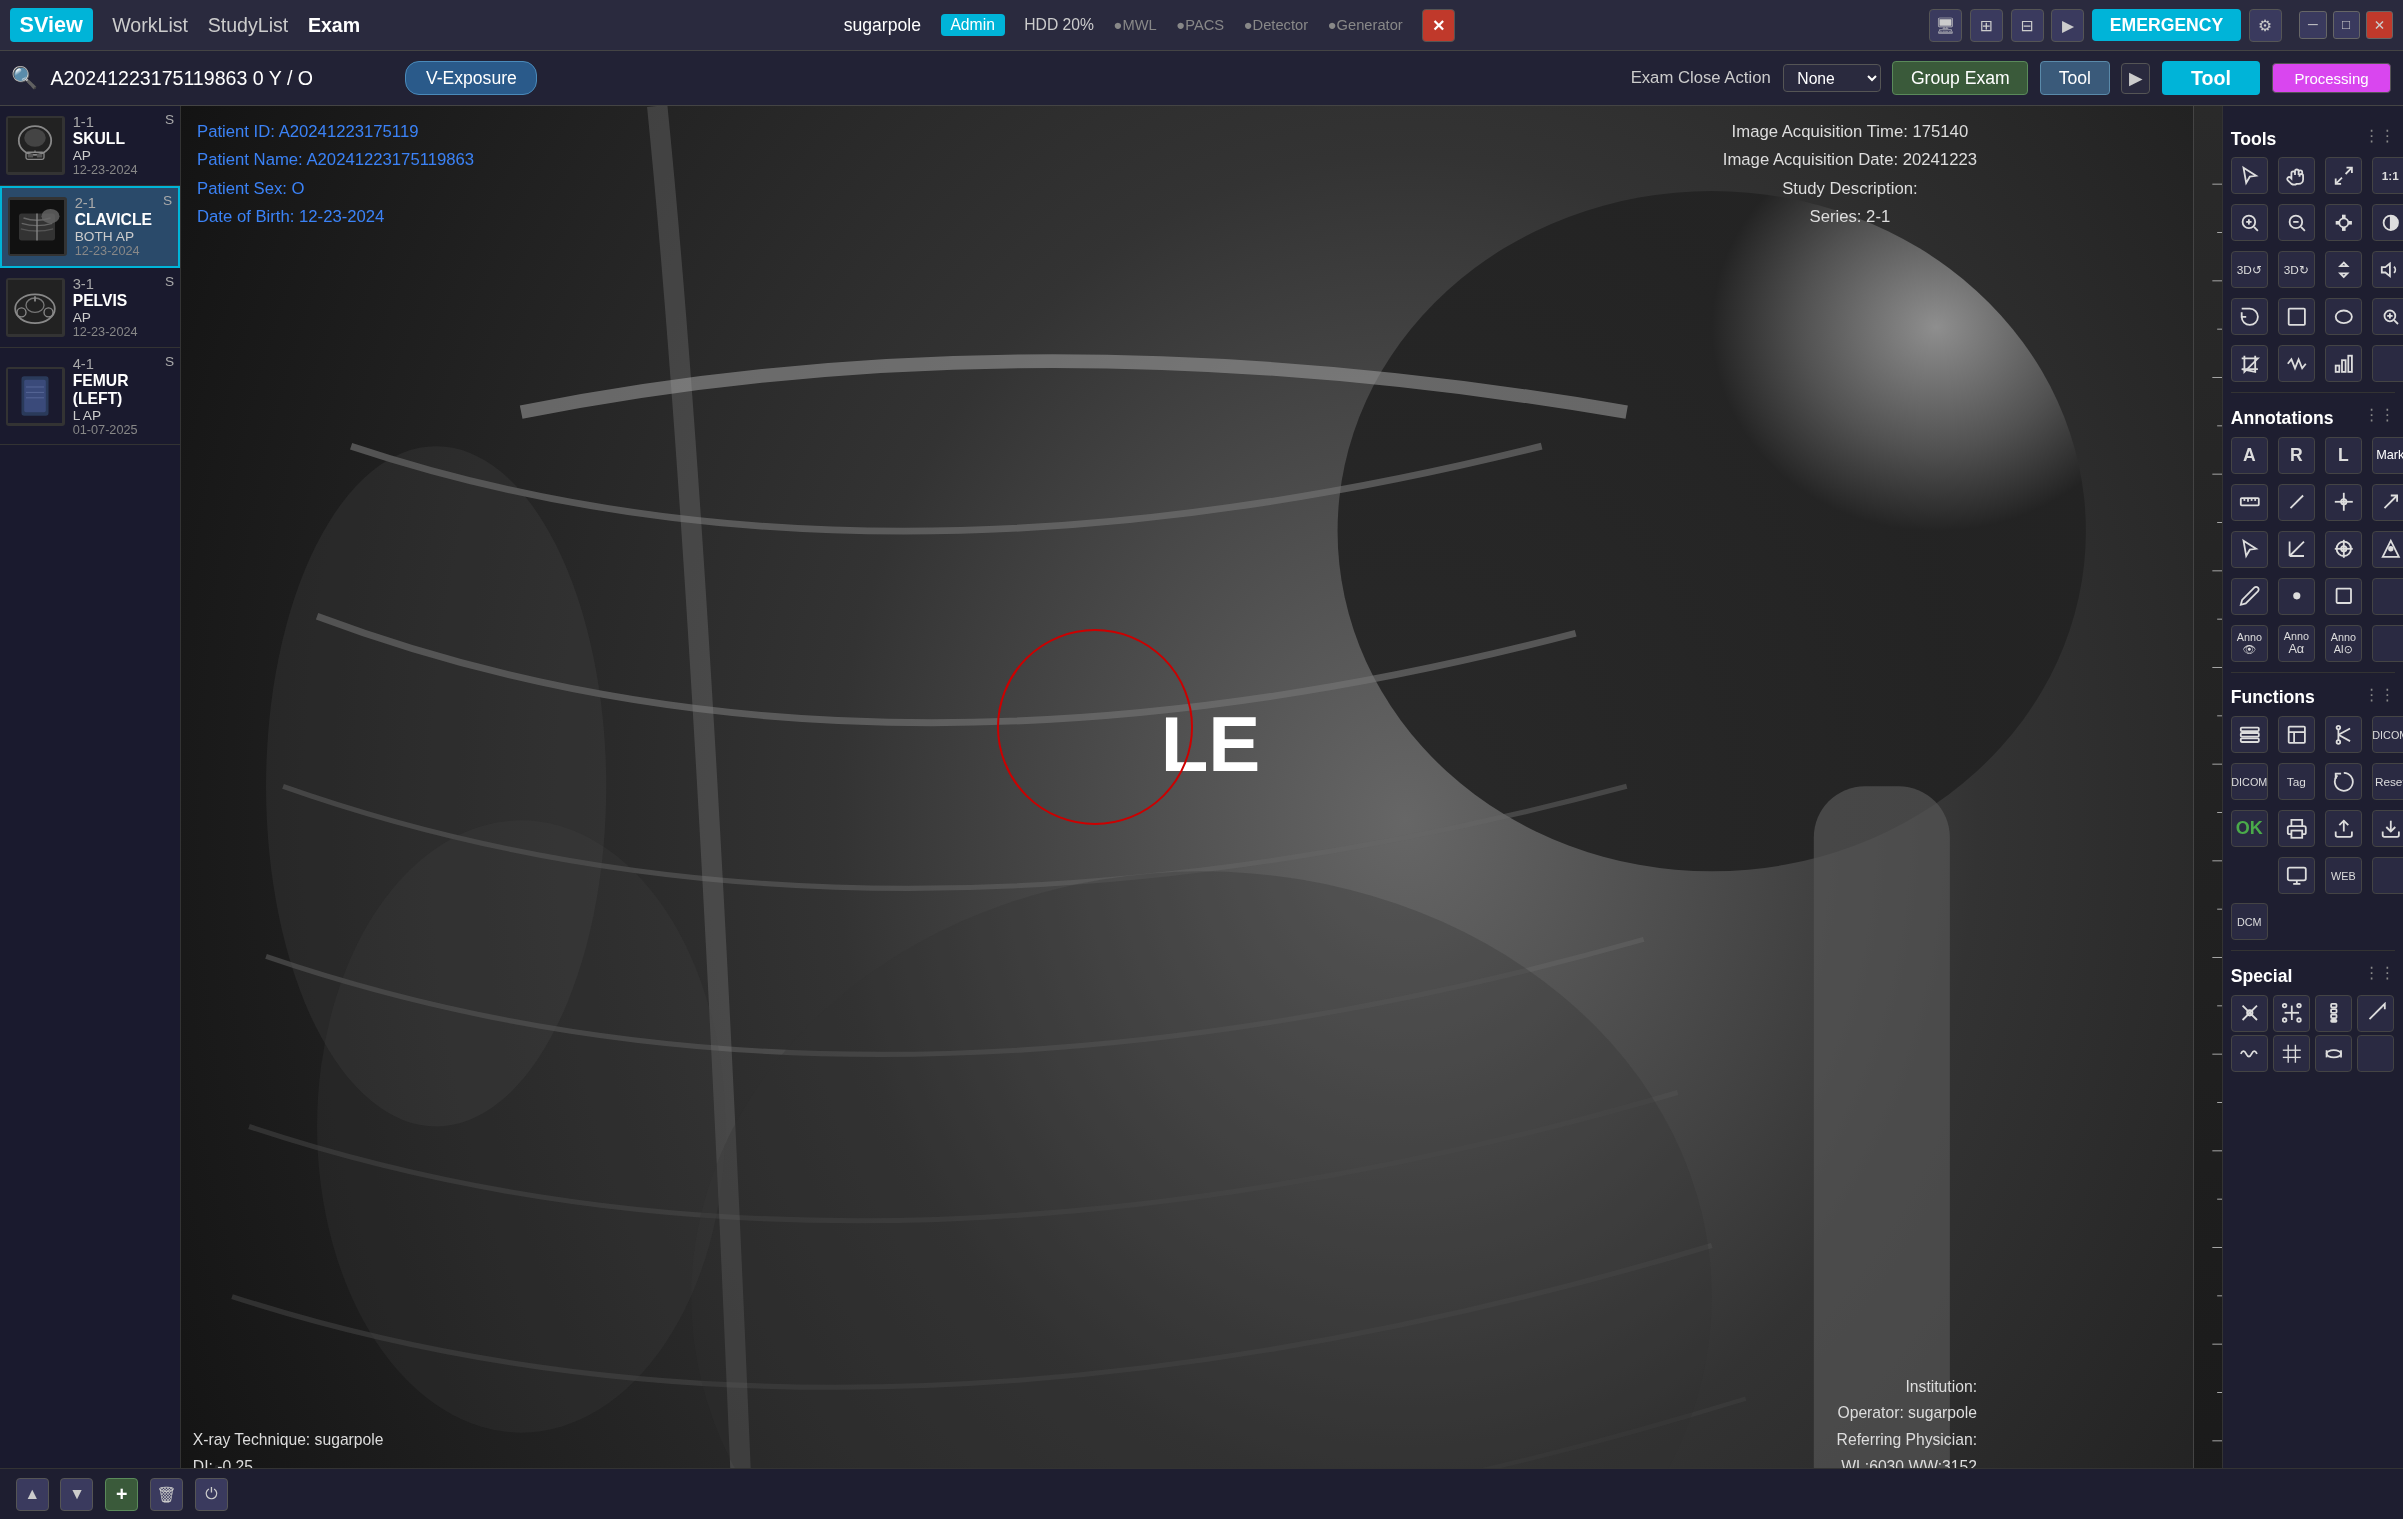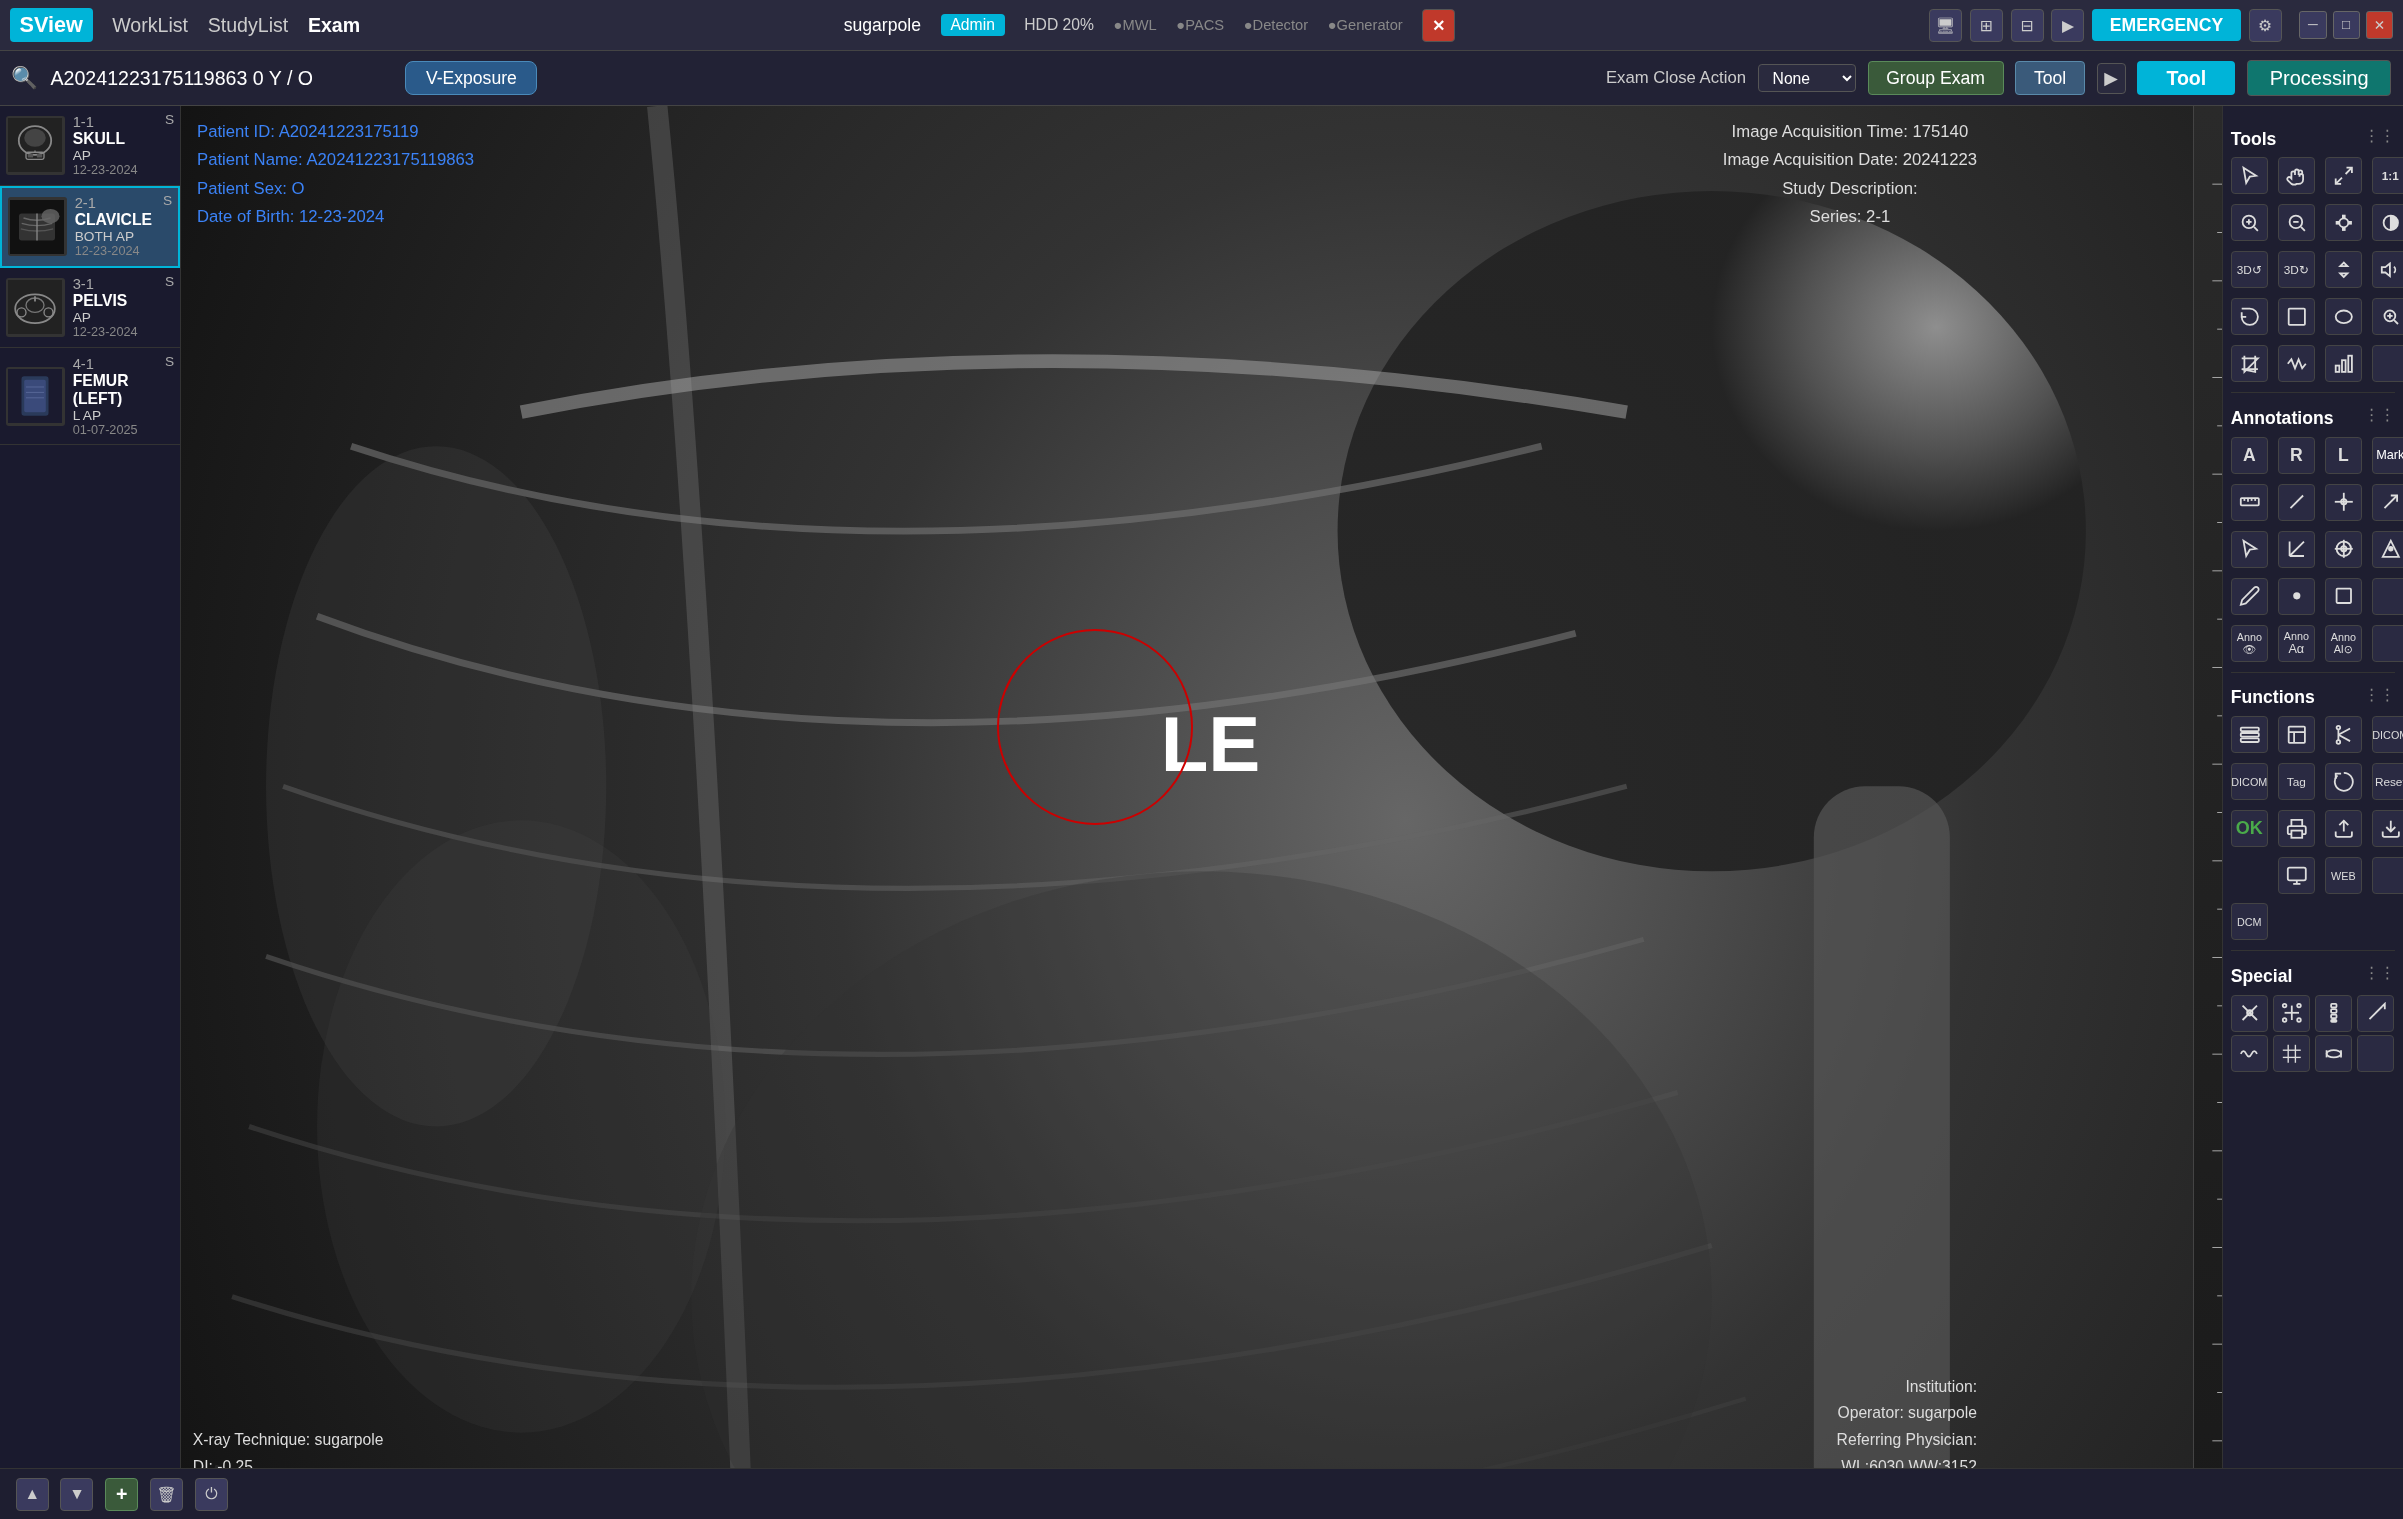--- a/index.html
+++ b/index.html
@@ -123,21 +123,21 @@
     .patient-id-display {
       color: #fff;
       font-size: 19.6px;
       min-width: 343px;
     }
     .v-exposure-btn {
       background: #2a5a8a;
       border: 1px solid #4a8aba;
       color: #fff;
       padding: 5.9px 19.6px;
-      border-radius: 8px;
+      border-radius: 14px;
       font-size: 17.6px;
       cursor: pointer;
     }
     .toolbar-spacer { flex: 1; }
     .exam-close-label { color: #ccc; font-size: 16.7px; }
     .exam-close-select {
       background: #2a2a3e;
       border: 1px solid #555;
       color: #fff;
       padding: 3.9px 9.8px;
@@ -180,26 +180,26 @@
       background: #00b4d8;
       border: none;
       color: #fff;
       padding: 5.9px 29px;
       border-radius: 3.9px;
       font-size: 19.6px;
       font-weight: bold;
       cursor: pointer;
     }
     .processing-btn {
-      background: #0f766e;
+      background: #d946ef;
       border: 1px solid #555;
       color: #fff;
       padding: 5.9px 21.6px;
       border-radius: 3.9px;
-      font-size: 20px;
+      font-size: 15px;
       cursor: pointer;
     }
 
     
     #main {
       display: flex;
       height: calc(1519px - 51px - 55px);
     }
 
     

